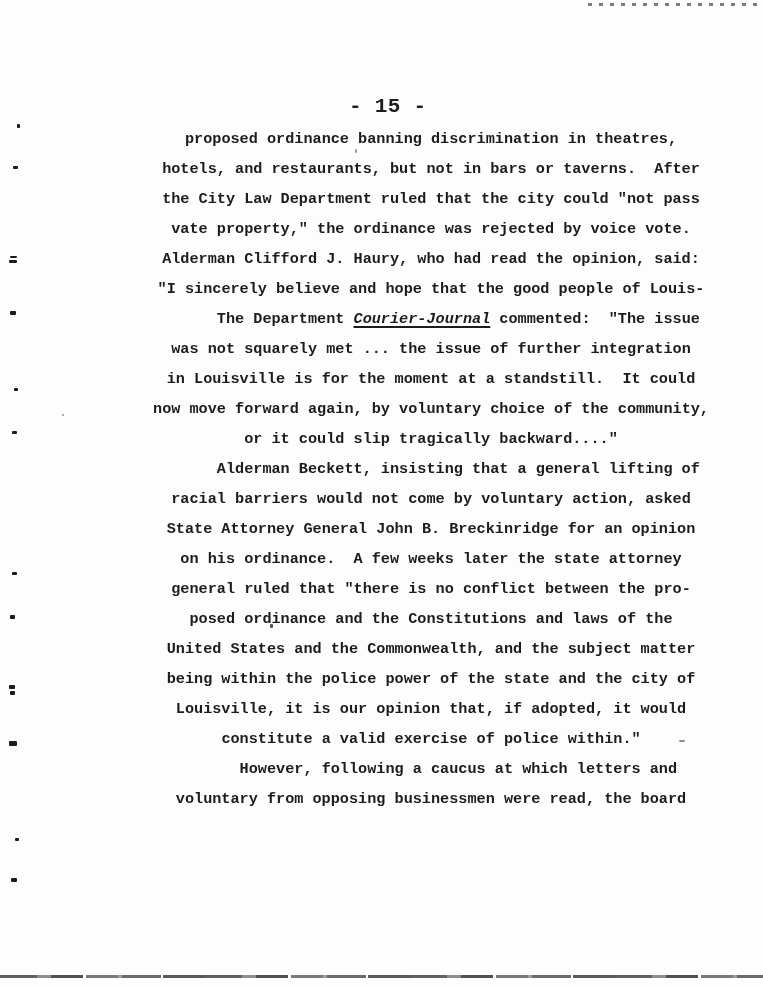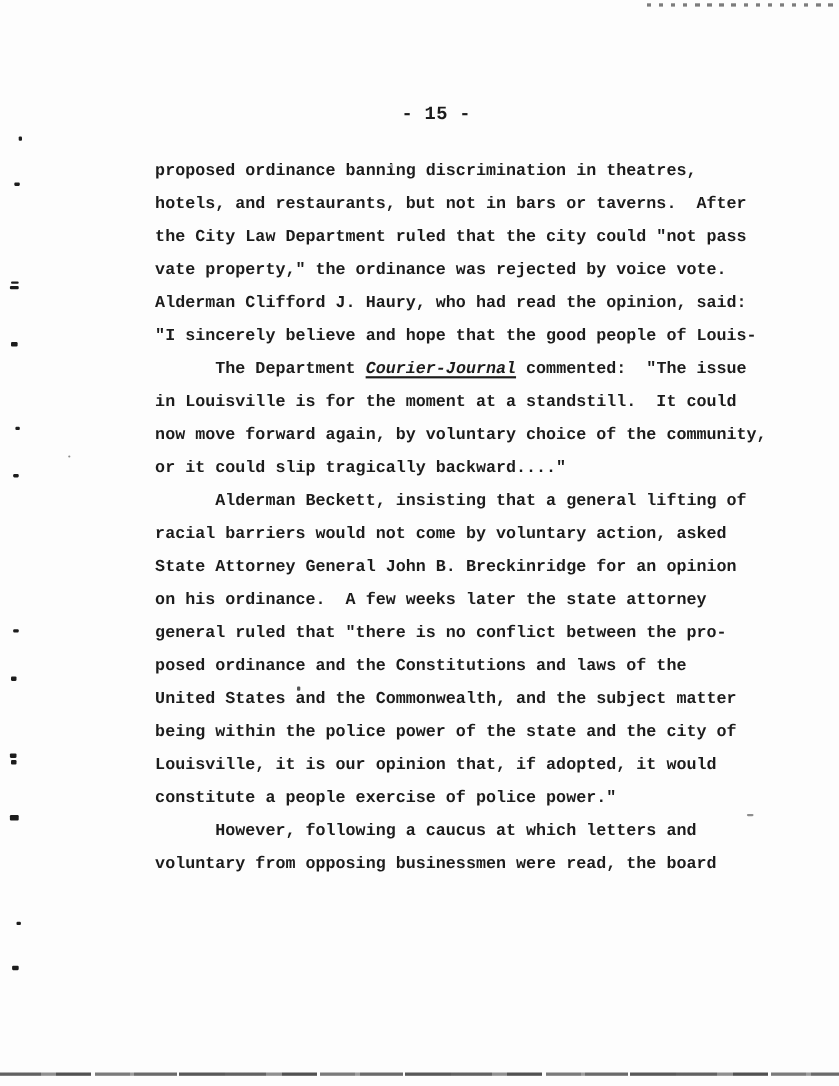--- a/index.html
+++ b/index.html
@@ -16,31 +16,32 @@
   }
   .page {
     position: absolute;
     inset: 0;
     background: #fdfdfd;
     color: var(--ink, #1c1c1c);
   }
   .page-number {
     position: absolute;
     top: 95px;
-    left: 365px;
-    font-size: 17px;
+    left: 349px;
+    font-size: 21px;
     font-weight: 600;
     white-space: pre;
     letter-spacing: 0.3px;
   }
   .doc-body {
     position: absolute;
-    top: 140px;
+    top: 124px;
     left: 141px;
     width: 580px;
+    text-align: center;
   }
   .line {
     white-space: pre;
     height: 30px;
     line-height: 30px;
     font-size: 15.2px;
     font-weight: 600;
   }
   .u {
     text-decoration: underline;
@@ -79,33 +80,34 @@
   <div class="top-dashes"></div>
   <div class="page-number">- 15 -</div>
   <div class="doc-body">
       <div class="line"><span>proposed ordinance banning discrimination in theatres,</span></div>
       <div class="line"><span>hotels, and restaurants, but not in bars or taverns.  After</span></div>
       <div class="line"><span>the City Law Department ruled that the city could "not pass</span></div>
       <div class="line"><span>vate property," the ordinance was rejected by voice vote.</span></div>
       <div class="line"><span>Alderman Clifford J. Haury, who had read the opinion, said:</span></div>
       <div class="line"><span>"I sincerely believe and hope that the good people of Louis-</span></div>
       <div class="line"><span>      The Department </span><span class="u">Courier-Journal</span><span> commented:  "The issue</span></div>
+      <div class="line"><span>was not squarely met ... the issue of further integration</span></div>
       <div class="line"><span>in Louisville is for the moment at a standstill.  It could</span></div>
       <div class="line"><span>now move forward again, by voluntary choice of the community,</span></div>
       <div class="line"><span>or it could slip tragically backward...."</span></div>
       <div class="line"><span>      Alderman Beckett, insisting that a general lifting of</span></div>
       <div class="line"><span>racial barriers would not come by voluntary action, asked</span></div>
       <div class="line"><span>State Attorney General John B. Breckinridge for an opinion</span></div>
       <div class="line"><span>on his ordinance.  A few weeks later the state attorney</span></div>
       <div class="line"><span>general ruled that "there is no conflict between the pro-</span></div>
       <div class="line"><span>posed ordinance and the Constitutions and laws of the</span></div>
       <div class="line"><span>United States and the Commonwealth, and the subject matter</span></div>
       <div class="line"><span>being within the police power of the state and the city of</span></div>
       <div class="line"><span>Louisville, it is our opinion that, if adopted, it would</span></div>
-      <div class="line"><span>constitute a people exercise of police power."</span></div>
+      <div class="line"><span>constitute a valid exercise of police within."</span></div>
       <div class="line"><span>      However, following a caucus at which letters and</span></div>
       <div class="line"><span>voluntary from opposing businessmen were read, the board</span></div>
     </div>
   <div>
       <div class="speck" style="left: 17px; top: 124px; width: 3px; height: 4px; background: rgb(28, 28, 28);"></div>
       <div class="speck" style="left: 13px; top: 166px; width: 5px; height: 3px; background: rgb(28, 28, 28);"></div>
       <div class="speck" style="left: 10px; top: 256px; width: 7px; height: 2px; background: rgb(28, 28, 28);"></div>
       <div class="speck" style="left: 9px; top: 260px; width: 8px; height: 3px; background: rgb(28, 28, 28);"></div>
       <div class="speck" style="left: 10px; top: 311px; width: 6px; height: 4px; background: rgb(28, 28, 28);"></div>
       <div class="speck" style="left: 355px; top: 149px; width: 2px; height: 4px; background: rgb(154, 154, 154);"></div>

